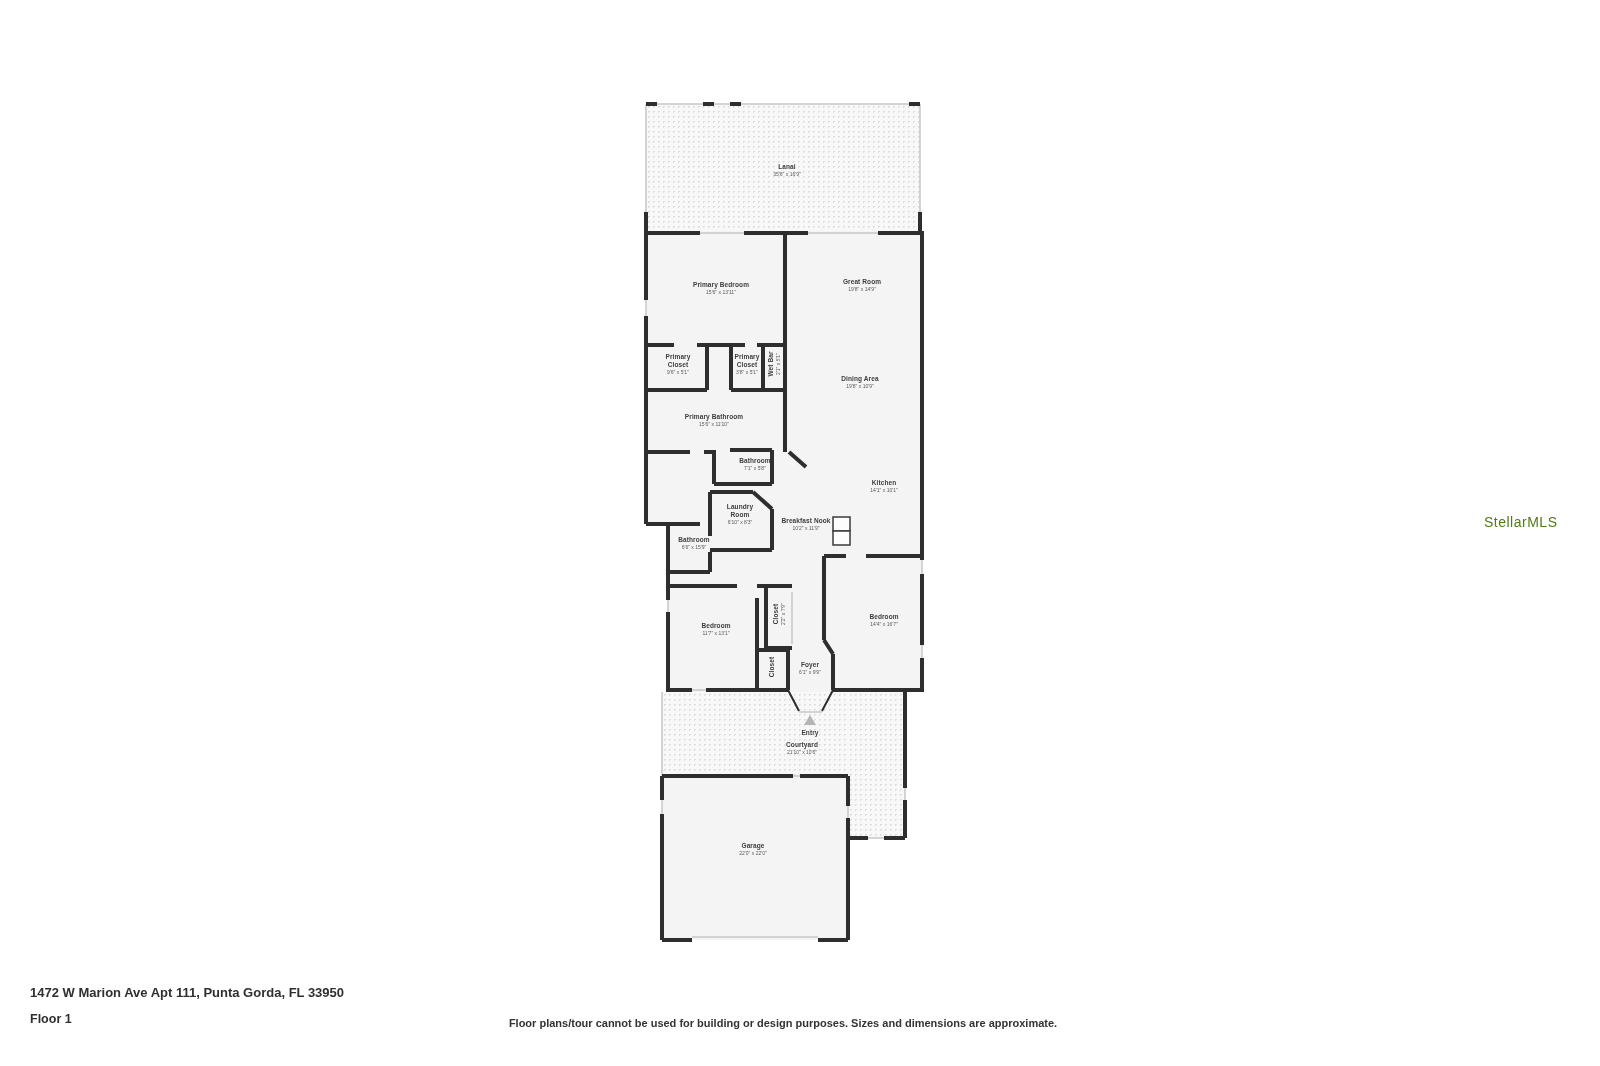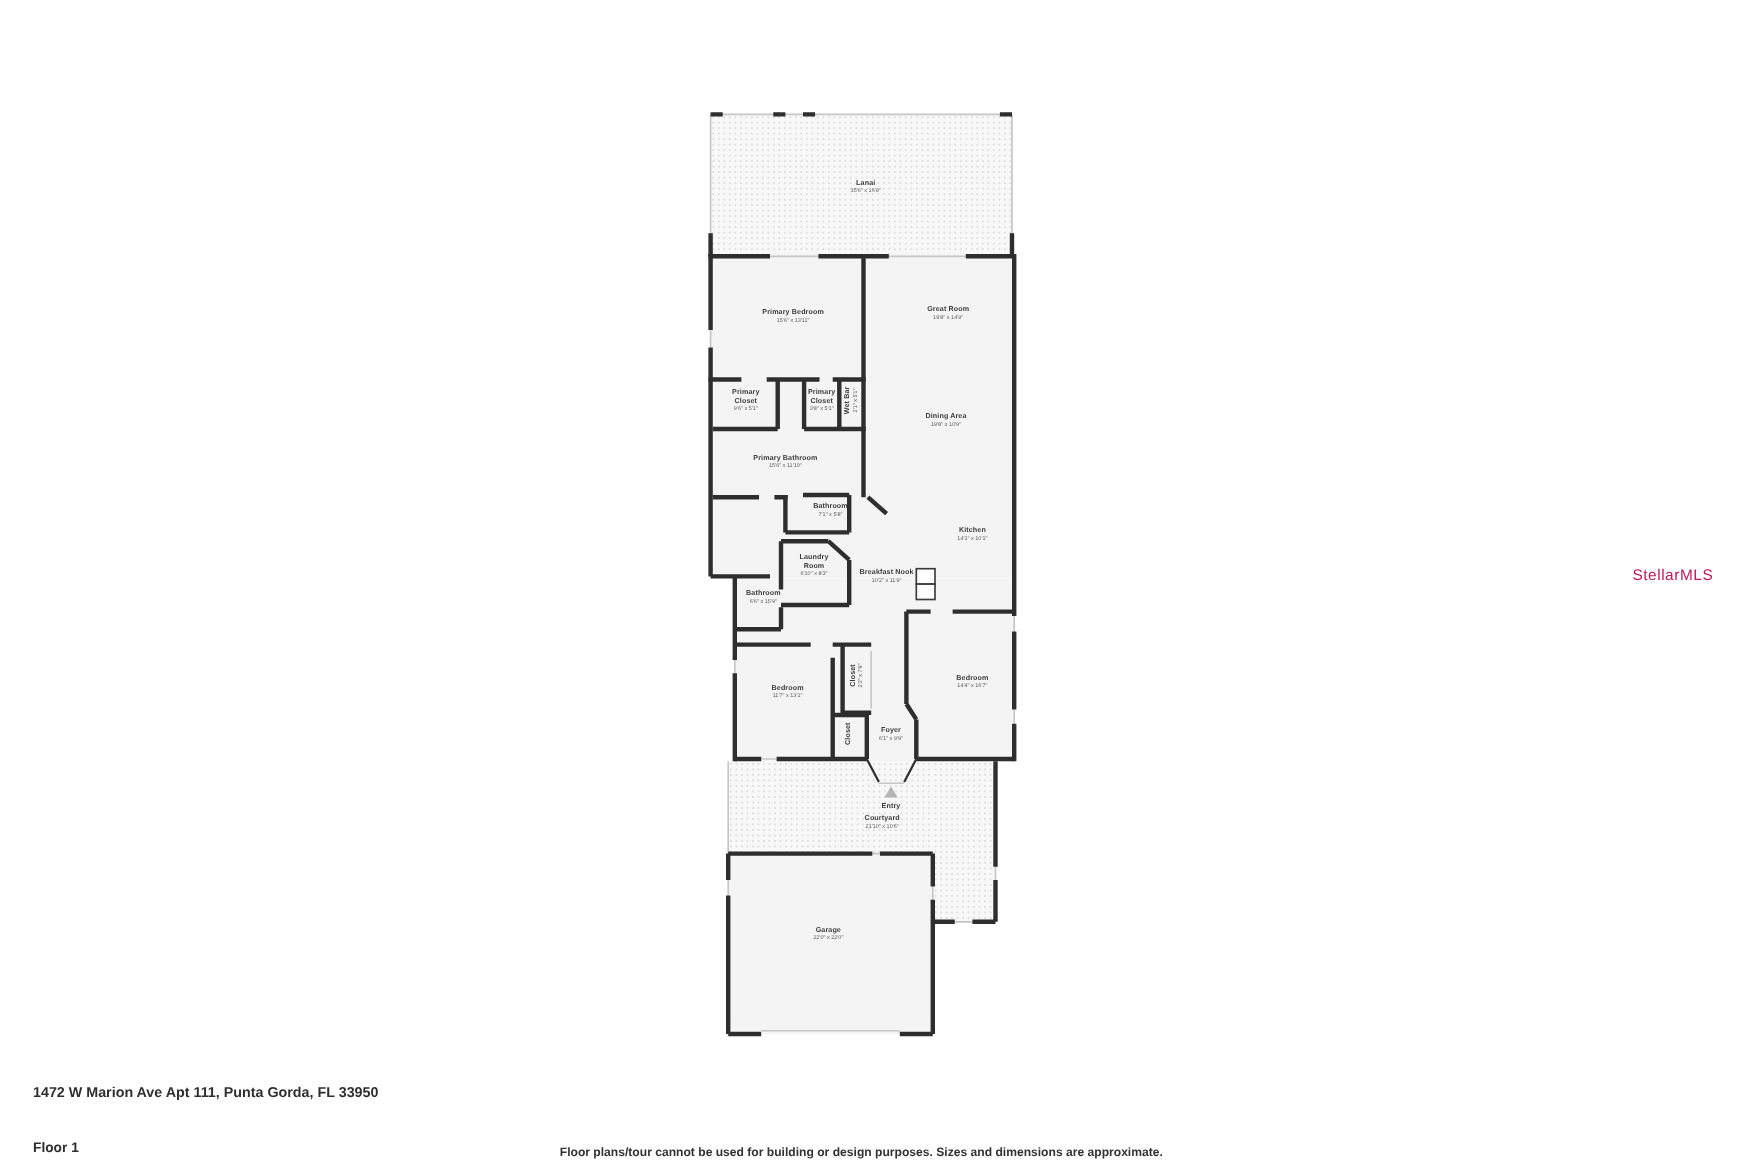--- a/index.html
+++ b/index.html
@@ -17,26 +17,26 @@
   .rlabel{
     position:absolute;transform:translate(-50%,-50%);text-align:center;
     color:#3d3d3d;z-index:3;white-space:nowrap;
   }
   .rlabel.wrap{white-space:normal;}
   .rlabel.rot{transform:translate(-50%,-50%) rotate(-90deg);}
   .rname{display:block;font-size:6.5px;font-weight:700;line-height:1.2;letter-spacing:.1px;}
   .rdims{display:block;font-size:5px;font-weight:400;color:#5a5a5a;margin-top:1px;line-height:1.1;}
   .watermark{
     position:absolute;left:1484px;top:514px;z-index:3;
-    font-size:14px;color:#be185d;letter-spacing:.5px;
+    font-size:14px;color:#4d7c0f;letter-spacing:.5px;
   }
   .addr{position:absolute;left:30px;top:985px;font-size:13px;font-weight:700;color:#2f2f2f;z-index:3;}
-  .floor{position:absolute;left:30px;top:1012px;font-size:12.5px;font-weight:700;color:#2f2f2f;z-index:3;margin-top:24px;}
+  .floor{position:absolute;left:30px;top:1012px;font-size:12.5px;font-weight:700;color:#2f2f2f;z-index:3;}
   .disclaimer{
-    position:absolute;left:783px;top:1042px;transform:translateX(-50%);
+    position:absolute;left:783px;top:1017px;transform:translateX(-50%);
     font-size:11px;font-weight:700;color:#333333;z-index:3;white-space:nowrap;
   }
 </style>
 </head>
 <body>
 
 <div id="page">
 
   <div class="dotted" style="left:646px;top:104px;width:274px;height:129px;"></div>
   <div class="fill" style="left:646px;top:231px;width:276px;height:295px;"></div>

